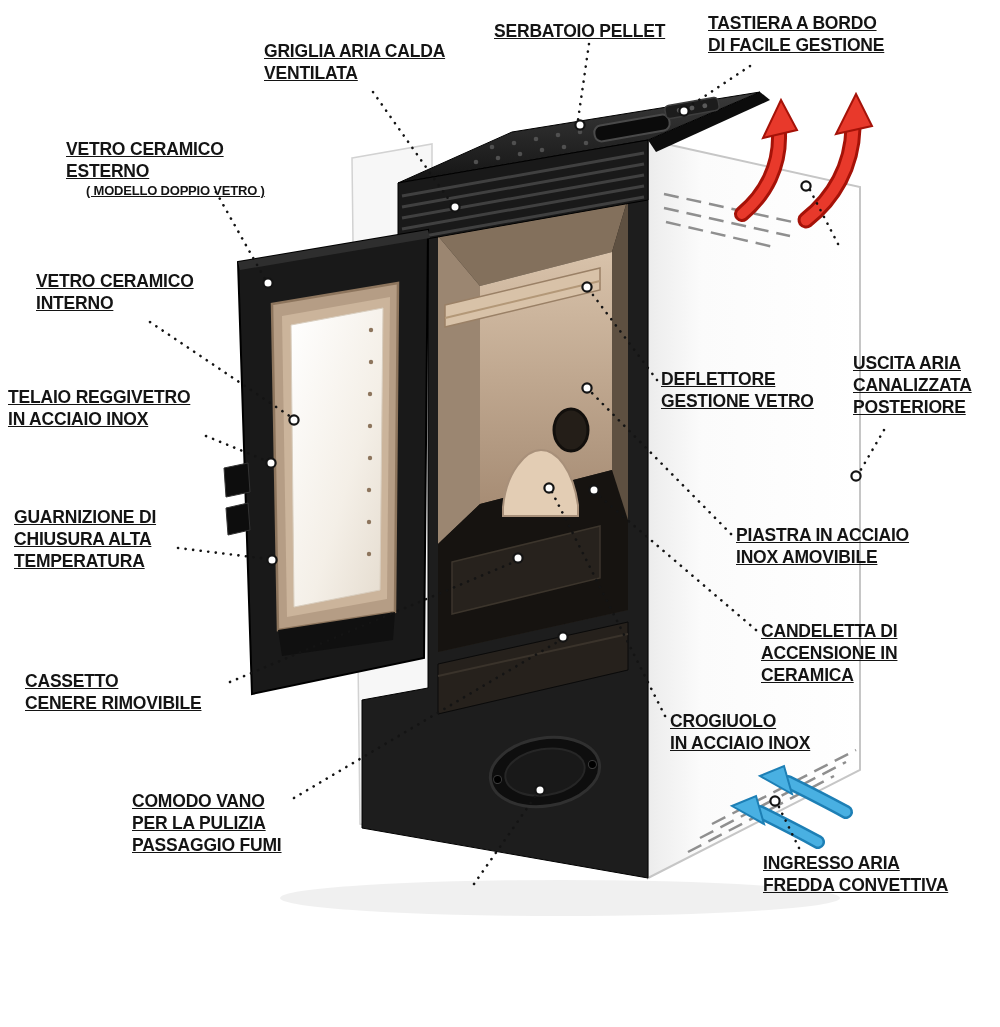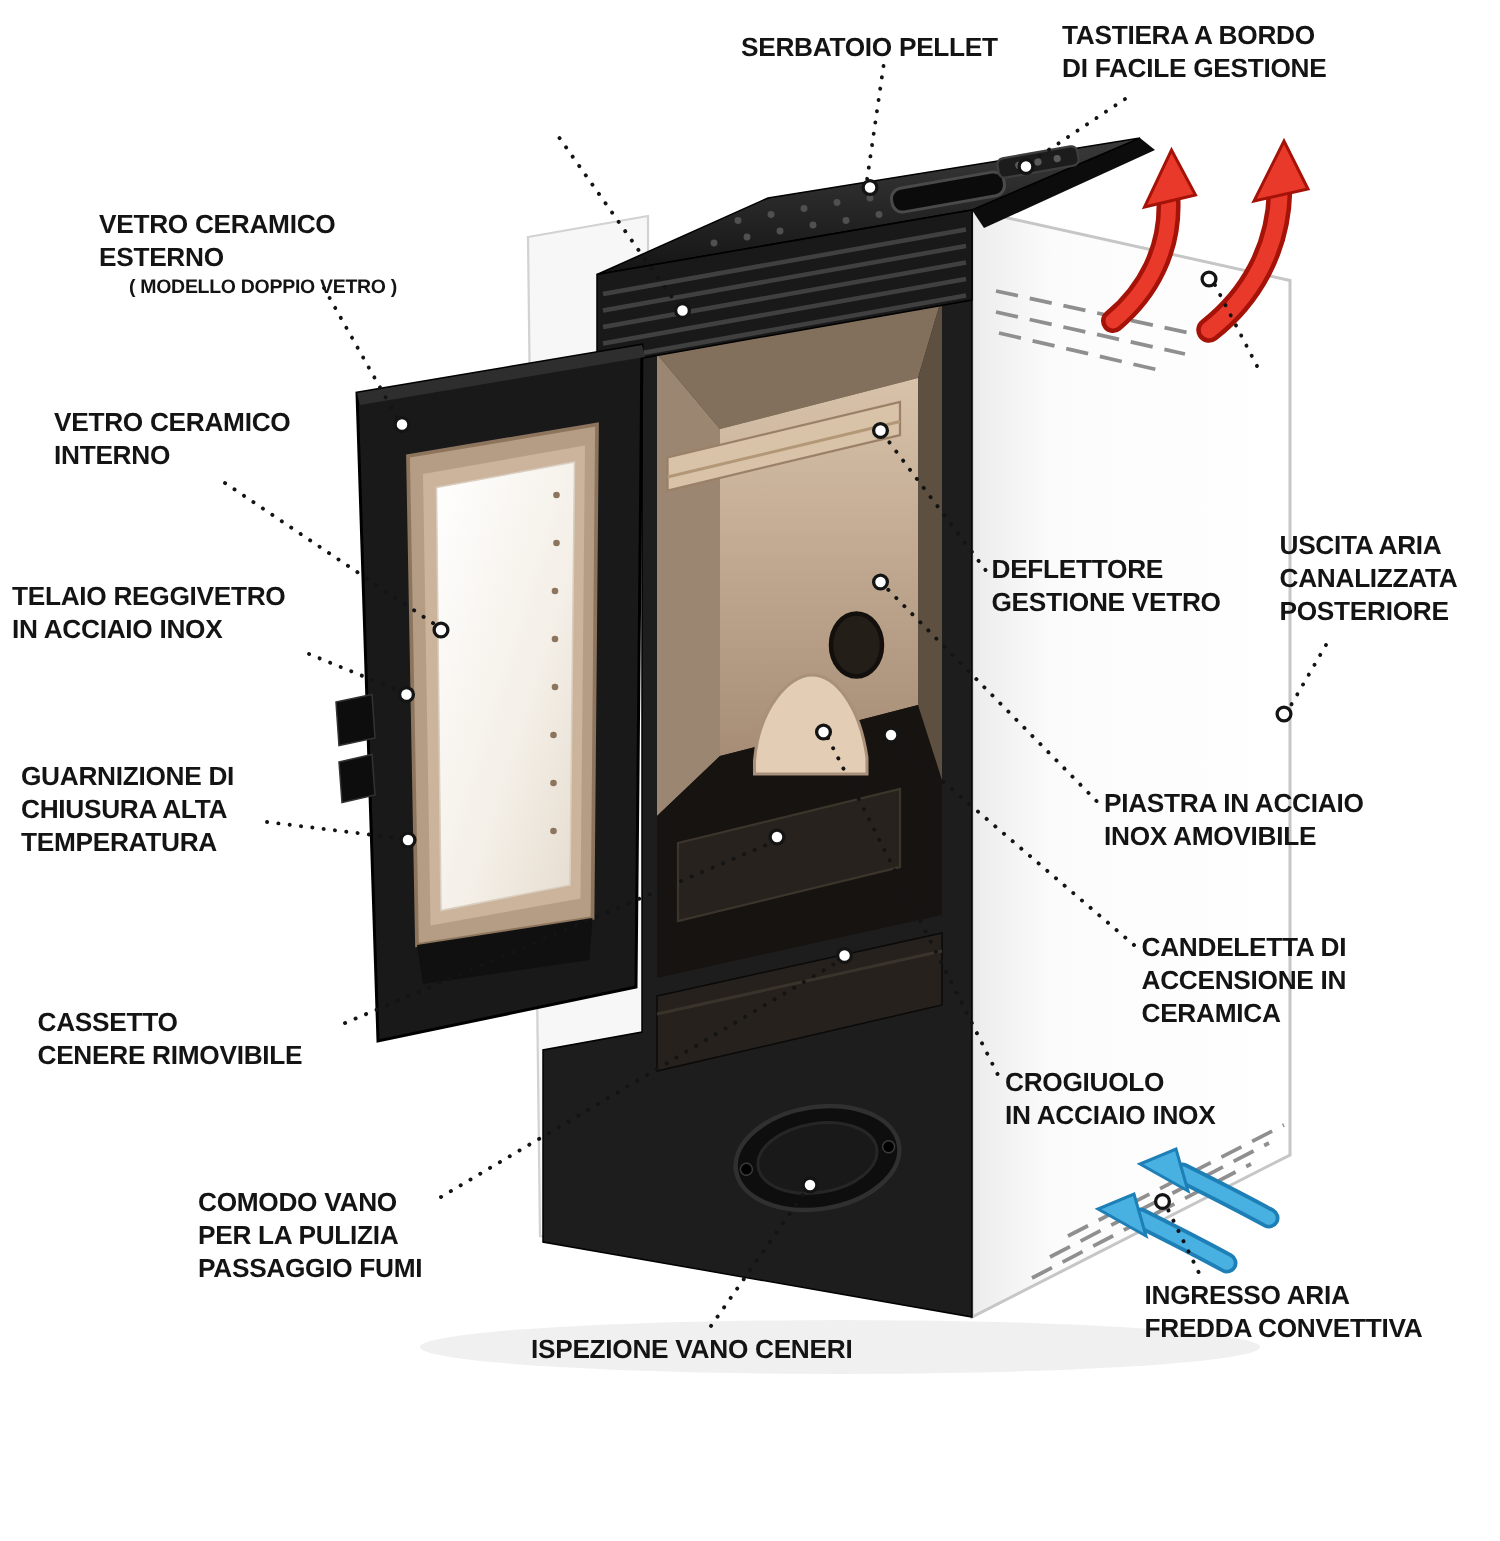--- a/index.html
+++ b/index.html
@@ -9,20 +9,21 @@
   }
   svg.scene{position:absolute;left:0;top:0;width:1000px;height:1027px;}
   .callout{
     position:absolute;
     font-weight:700;
     font-size:17.5px;
     line-height:22px;
     letter-spacing:-0.2px;
     color:#141414;
     white-space:pre-line;
+    text-decoration:underline;
   }
   .callout .note{display:block;font-size:13px;line-height:17px;letter-spacing:-0.2px;margin-left:20px;}
 </style>
 </head>
 <body>
 
 <div class="canvas">
 
   <svg class="scene" viewBox="0 0 1000 1027" aria-hidden="true">
     <defs>
@@ -202,41 +203,42 @@
       <circle cx="806" cy="186" r="4.6"></circle>
       <circle cx="856" cy="476" r="4.6"></circle>
       <circle cx="587" cy="287" r="4.6"></circle>
       <circle cx="587" cy="388" r="4.6"></circle>
       <circle cx="594" cy="490" r="4.6"></circle>
       <circle cx="549" cy="488" r="4.6"></circle>
       <circle cx="775" cy="801" r="4.6"></circle>
     </g>
   </svg>
 
+  <div class="callout" style="left:264px;top:40px">GRIGLIA ARIA CALDA
+VENTILATA</div>
   <div class="callout" style="left:494px;top:20px">SERBATOIO PELLET</div>
   <div class="callout" style="left:708px;top:12px">TASTIERA A BORDO
 DI FACILE GESTIONE</div>
   <div class="callout" style="left:66px;top:116px">
     <span>VETRO CERAMICO
 ESTERNO</span>
     <span class="note">( MODELLO DOPPIO VETRO )</span>
   </div>
   <div class="callout" style="left:36px;top:270px">VETRO CERAMICO
 INTERNO</div>
   <div class="callout" style="left:8px;top:386px">TELAIO REGGIVETRO
 IN ACCIAIO INOX</div>
   <div class="callout" style="left:25px;top:670px">CASSETTO
 CENERE RIMOVIBILE</div>
   <div class="callout" style="left:14px;top:506px">GUARNIZIONE DI
 CHIUSURA ALTA
 TEMPERATURA</div>
   <div class="callout" style="left:132px;top:790px">COMODO VANO
 PER LA PULIZIA
 PASSAGGIO FUMI</div>
-  <div class="callout" style="left:354px;top:888px">ISPEZIONE VANO CENERI</div>
   <div class="callout" style="left:853px;top:352px">USCITA ARIA
 CANALIZZATA
 POSTERIORE</div>
   <div class="callout" style="left:661px;top:368px">DEFLETTORE
 GESTIONE VETRO</div>
   <div class="callout" style="left:736px;top:524px">PIASTRA IN ACCIAIO
 INOX AMOVIBILE</div>
   <div class="callout" style="left:761px;top:620px">CANDELETTA DI
 ACCENSIONE IN
 CERAMICA</div>

